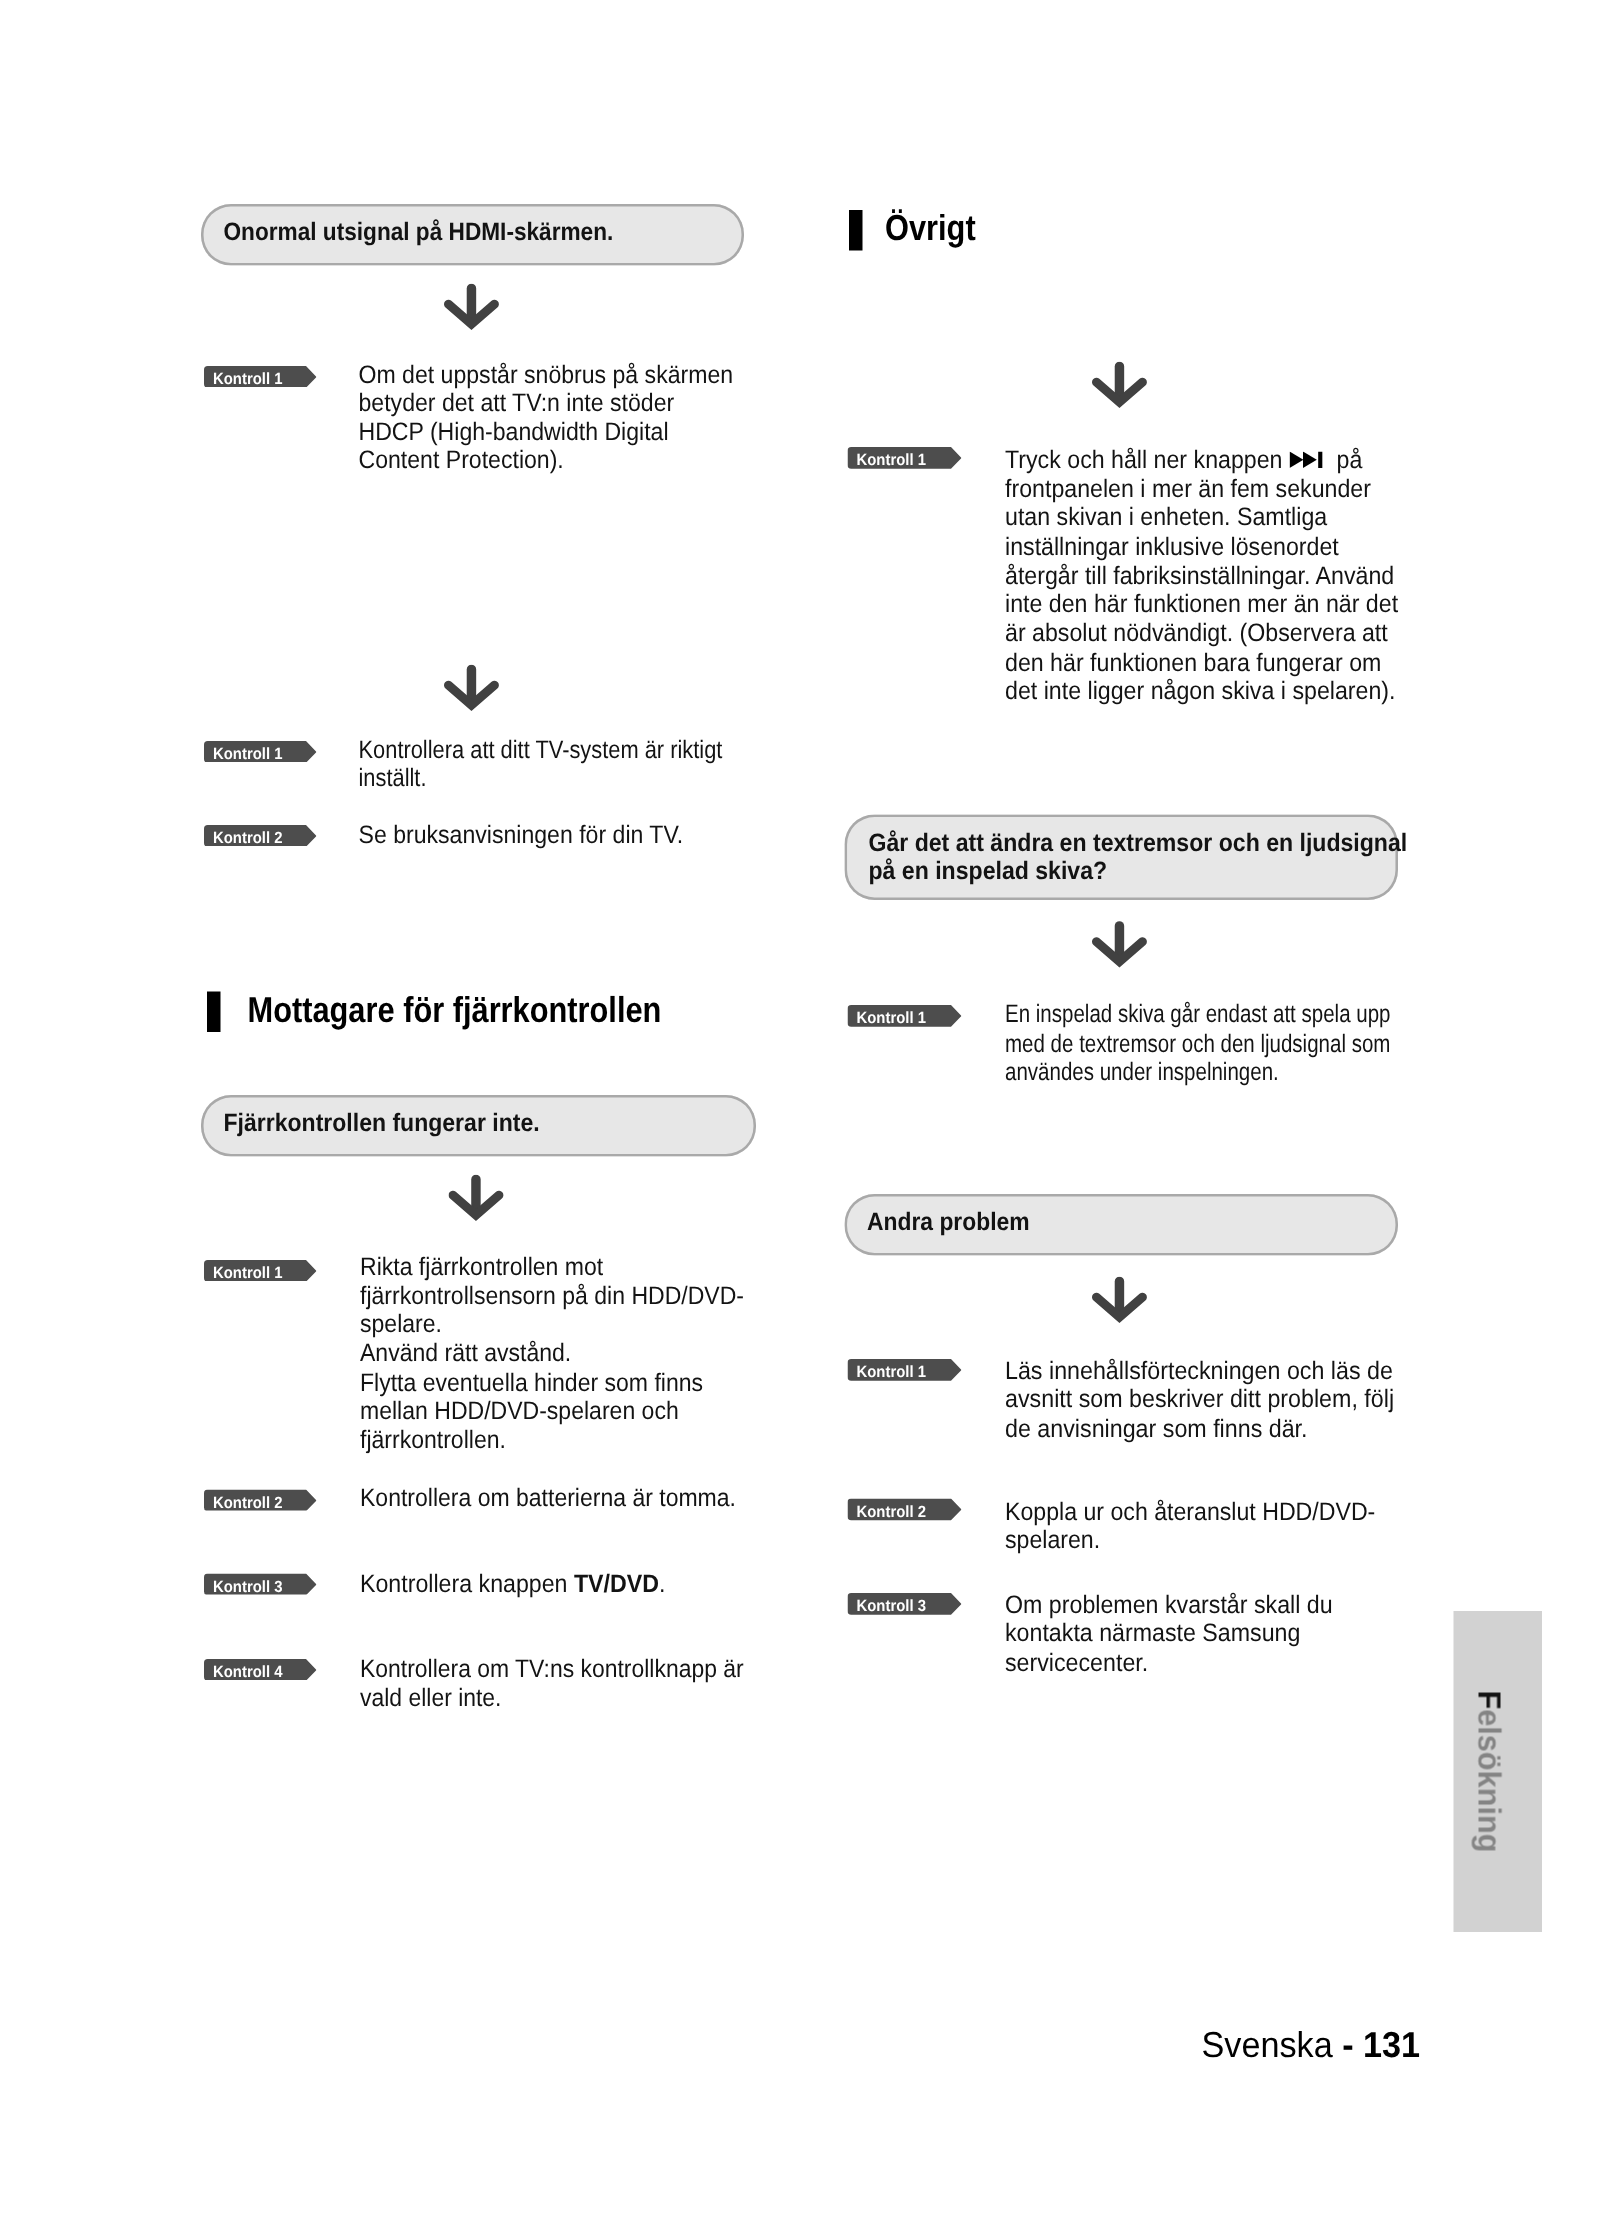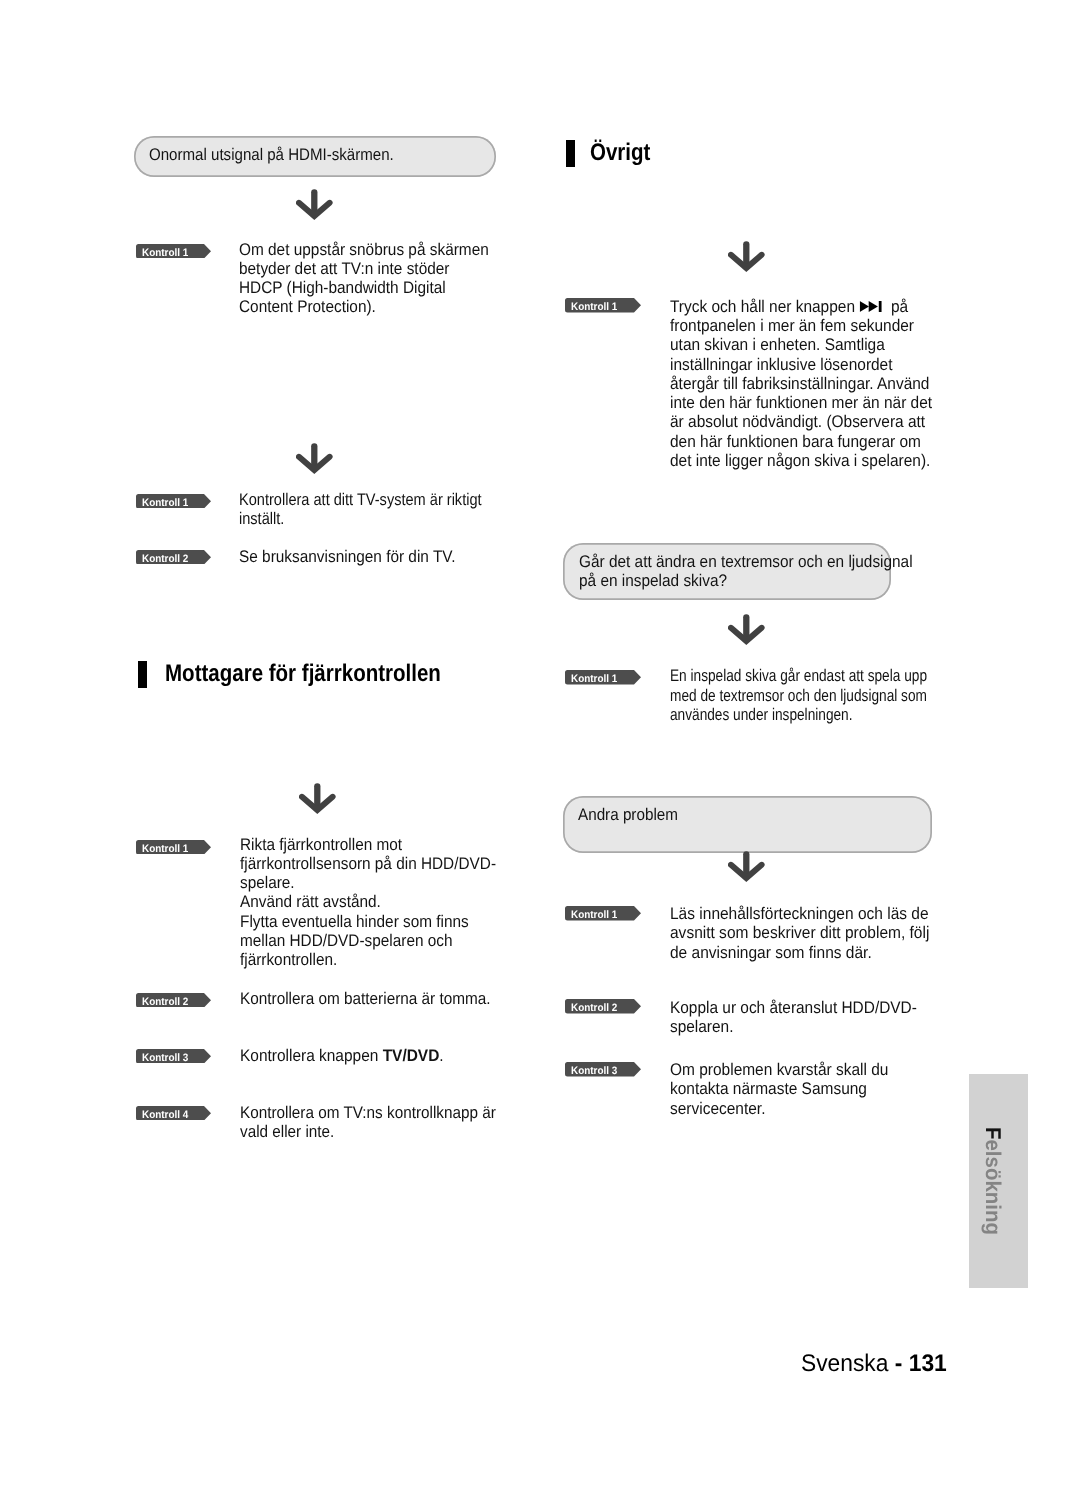--- a/index.html
+++ b/index.html
@@ -4,21 +4,21 @@
 <title>Manual page</title>
 <style>
   html,body{margin:0;padding:0;background:#ffffff;}
   body{width:1080px;height:1487px;position:relative;overflow:hidden;
        font-family:"Liberation Sans",sans-serif;color:#000;
        -webkit-font-smoothing:antialiased;text-rendering:geometricPrecision;}
   .page{position:absolute;left:0;top:0;width:1080px;height:1487px;background:#fff;}
 
   
   .qbox{position:absolute;background:#e7e7e7;box-shadow:inset 0 0 0 1.7px #a9a9a9;
-        border-radius:20px;box-sizing:border-box;}
+        border-radius:20px;box-sizing:border-box;font-weight:bold;}
   .qtext{position:absolute;font-size:16.8px;line-height:19.25px;color:#131313;
          white-space:pre;transform:scaleX(var(--sx,0.915)) translateZ(0);transform-origin:left top;}
 
   
   .arrow{position:absolute;}
 
   
   .badge{position:absolute;}
   .badge .blabel{position:absolute;left:0;top:0;font-size:10.8px;font-weight:bold;
                  color:#ffffff;white-space:nowrap;transform:scaleX(0.92) translateZ(0);
@@ -94,20 +94,23 @@
     </svg>
     <div class="blabel" style="left:5.8px;top:3px;">Kontroll 2</div>
   </div>
   <div class="para" style="left:239px;top:547px;--sx:0.917;">Se bruksanvisningen för din TV.</div>
 
   <div class="sect" style="left:138px;top:661px;">
     <div class="sbar" style="width:8.5px;height:27px;"></div>
     <div class="stitle" style="left:27.2px;top:-1.5px;">Mottagare för fjärrkontrollen</div>
   </div>
 
+  <div class="qbox" style="left:134px;top:729.9px;width:370px;height:41px;">
+    <div class="qtext" style="left:15.4px;top:9px;--sx:0.915;">Fjärrkontrollen fungerar inte.</div>
+  </div>
 
   <svg class="arrow" style="left:299.4px;top:783.4px;" width="37" height="32" viewBox="0 0 37 32">
     <path d="M18.3 3.3 V 22.5" stroke="#414141" stroke-width="6.3" stroke-linecap="round" fill="none"></path>
     <path d="M2.95 13.8 L 18.3 27.1 L 33.65 13.8" stroke="#414141" stroke-width="5.9" stroke-linecap="round" stroke-linejoin="miter" fill="none"></path>
   </svg>
 
   <div class="badge" style="left:136px;top:839.5px;width:75px;height:14.5px;">
     <svg width="75" height="14.5" viewBox="0 0 75 14.5">
       <path d="M2.5 0 H 68 L 75 7.25 L 68 14.5 H 2.5 A2.5 2.5 0 0 1 0 12 V 2.5 A2.5 2.5 0 0 1 2.5 0 Z" fill="#4d4d4d"></path>
     </svg>
@@ -170,41 +173,41 @@
       </svg> på
 frontpanelen i mer än fem sekunder
 utan skivan i enheten. Samtliga
 inställningar inklusive lösenordet
 återgår till fabriksinställningar. Använd
 inte den här funktionen mer än när det
 är absolut nödvändigt. (Observera att
 den här funktionen bara fungerar om
 det inte ligger någon skiva i spelaren).</div>
 
-  <div class="qbox" style="left:563px;top:542.5px;width:328px;height:57px;padding-left:12px;">
+  <div class="qbox" style="left:563px;top:542.5px;width:369px;height:57px;padding-left:12px;">
     <div class="qtext" style="left:16.4px;top:9.5px;--sx:0.917;">Går det att ändra en textremsor och en ljudsignal
 på en inspelad skiva?</div>
   </div>
 
   <svg class="arrow" style="left:727.8px;top:614px;" width="37" height="32" viewBox="0 0 37 32">
     <path d="M18.3 3.3 V 22.5" stroke="#414141" stroke-width="6.3" stroke-linecap="round" fill="none"></path>
     <path d="M2.95 13.8 L 18.3 27.1 L 33.65 13.8" stroke="#414141" stroke-width="5.9" stroke-linecap="round" stroke-linejoin="miter" fill="none"></path>
   </svg>
 
   <div class="badge" style="left:565px;top:670px;width:76px;height:14.5px;">
     <svg width="76" height="14.5" viewBox="0 0 76 14.5">
       <path d="M2.5 0 H 69 L 76 7.25 L 69 14.5 H 2.5 A2.5 2.5 0 0 1 0 12 V 2.5 A2.5 2.5 0 0 1 2.5 0 Z" fill="#4d4d4d"></path>
     </svg>
     <div class="blabel" style="left:5.8px;top:3px;">Kontroll 1</div>
   </div>
   <div class="para" style="left:669.5px;top:666.3px;--sx:0.815;">En inspelad skiva går endast att spela upp
 med de textremsor och den ljudsignal som
 användes under inspelningen.</div>
 
-  <div class="qbox" style="left:563px;top:796px;width:369px;height:57px;">
+  <div class="qbox" style="left:563px;top:796px;width:369px;height:41px;">
     <div class="qtext" style="left:15.4px;top:9px;--sx:0.908;">Andra problem</div>
   </div>
 
   <svg class="arrow" style="left:727.8px;top:850.6px;" width="37" height="32" viewBox="0 0 37 32">
     <path d="M18.3 3.3 V 22.5" stroke="#414141" stroke-width="6.3" stroke-linecap="round" fill="none"></path>
     <path d="M2.95 13.8 L 18.3 27.1 L 33.65 13.8" stroke="#414141" stroke-width="5.9" stroke-linecap="round" stroke-linejoin="miter" fill="none"></path>
   </svg>
 
   <div class="badge" style="left:565px;top:906px;width:76px;height:14.5px;">
     <svg width="76" height="14.5" viewBox="0 0 76 14.5">

